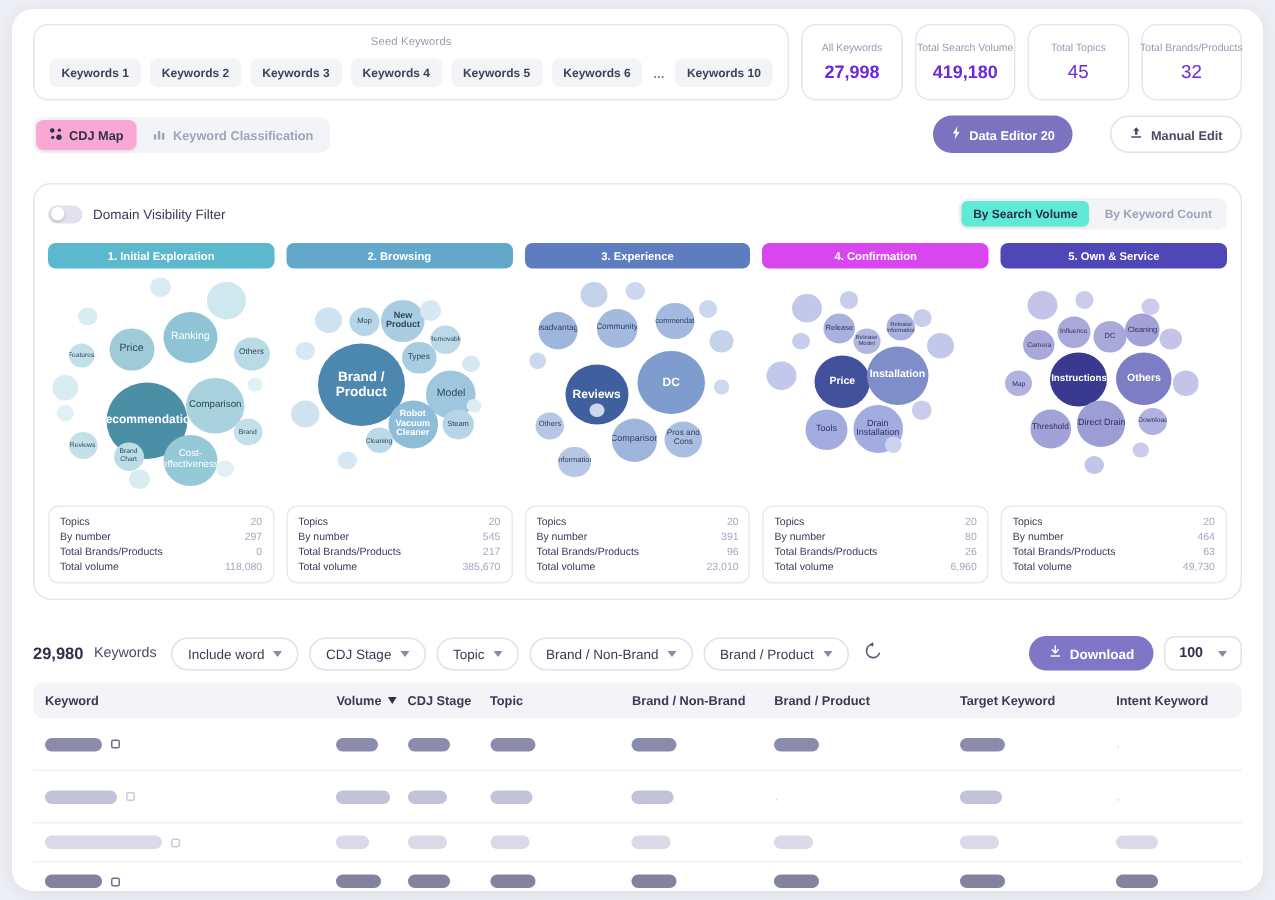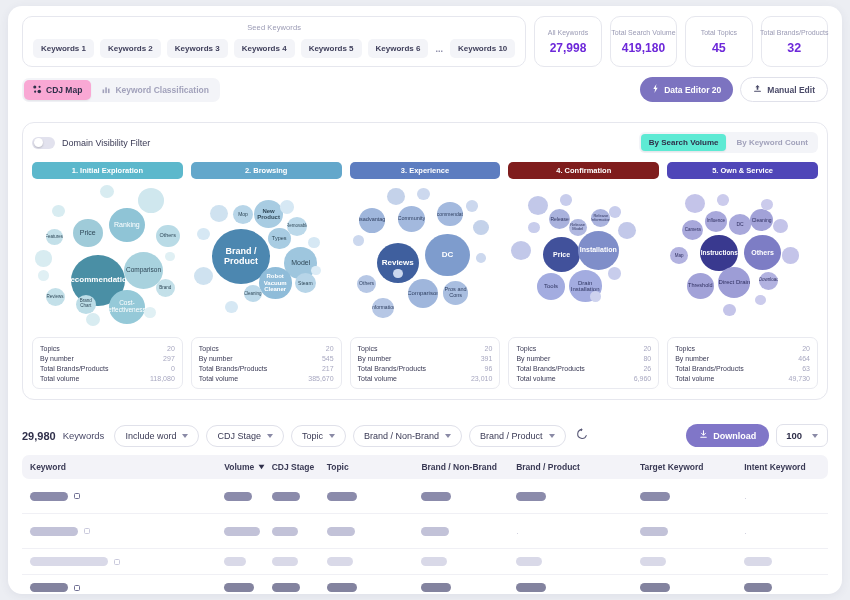--- a/index.html
+++ b/index.html
@@ -65,21 +65,21 @@
     display: flex;
     flex-direction: column;
     align-items: center;
     justify-content: center;
     gap: 5px;
     background: #fff;
     min-width: 0;
   }
   .stat-label { font-size: 7px; color: #9a9ab4; white-space: nowrap; }
   .stat-value { font-size: 12px; font-weight: bold; color: #6d28d9; }
-  .stat-value.light { font-weight: bold; font-size: 12.5px; }
+  .stat-value.light { font-weight: normal; font-size: 12.5px; }
 
   
   .tabsrow {
     display: flex;
     align-items: center;
     justify-content: space-between;
     padding: 10px 14px 8px 14px;
   }
   .tabs {
     display: flex;
@@ -92,21 +92,21 @@
     display: flex; align-items: center; gap: 4px;
     font-size: 8.5px; font-weight: bold;
     padding: 5px 9px;
     border-radius: 5px;
     color: #a2a2bb;
     white-space: nowrap;
     cursor: pointer;
   }
   .tab.active { background: #f9a8d4; color: #2f2f4a; box-shadow: 0 1px 2px rgba(0,0,0,.07); }
   .tab svg { display:block; }
-  .topbtns { display: flex; gap: 7px; }
+  .topbtns { display: flex; gap: 25px; }
   .btn {
     display: flex; align-items: center; gap: 5px;
     font-size: 8.5px; font-weight: bold;
     border-radius: 14px;
     padding: 6px 12px;
     white-space: nowrap;
     cursor: pointer;
   }
   .btn-primary { background: #7c73c0; color: #fff; }
   .btn-ghost { background: #fff; color: #4a4a68; border: 1px solid #e0e1ea; }
@@ -491,21 +491,21 @@
               <span class="k">Total Brands/Products</span>
               <span class="v">96</span>
             </div>
             <div class="stat-line">
               <span class="k">Total volume</span>
               <span class="v">23,010</span>
             </div>
           </div>
         </div>
         <div class="stage">
-          <div class="stage-head" style="background: #7f1d1d;">4. Confirmation</div>
+          <div class="stage-head" style="background: #d946ef;">4. Confirmation</div>
           <div class="bubble-area">
             <div class="bubble" style="left: 23%; top: 38%; width: 37px; padding-bottom: 0px; height: 35.15px; background: rgb(65, 81, 155); color: rgb(255, 255, 255); font-size: 7px; font-weight: bold;">
               <span>Price</span>
             </div>
             <div class="bubble" style="left: 46%; top: 34%; width: 41px; padding-bottom: 0px; height: 38.95px; background: rgb(127, 142, 201); color: rgb(255, 255, 255); font-size: 7px; font-weight: bold;">
               <span>Installation</span>
             </div>
             <div class="bubble" style="left: 27%; top: 20%; width: 21px; padding-bottom: 0px; height: 19.95px; background: rgb(169, 178, 221); color: rgb(47, 53, 96); font-size: 5px; font-weight: normal;">
               <span>Release</span>
             </div>

